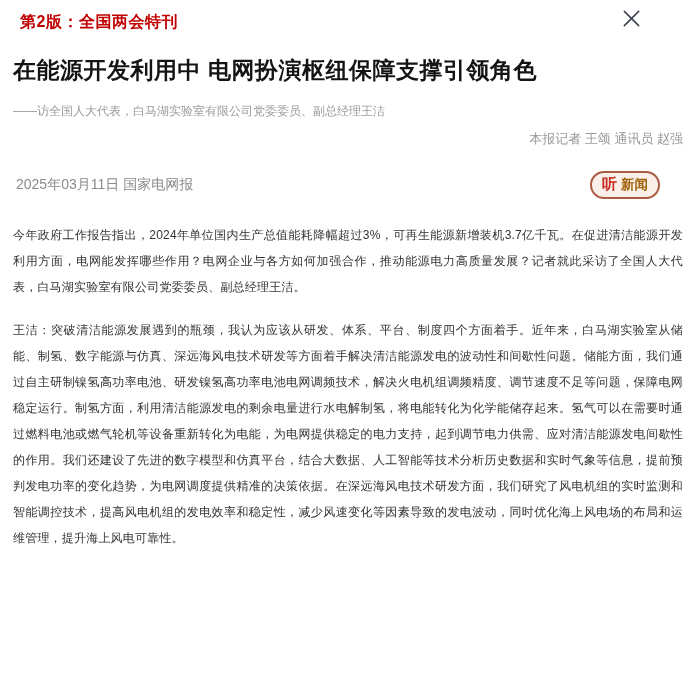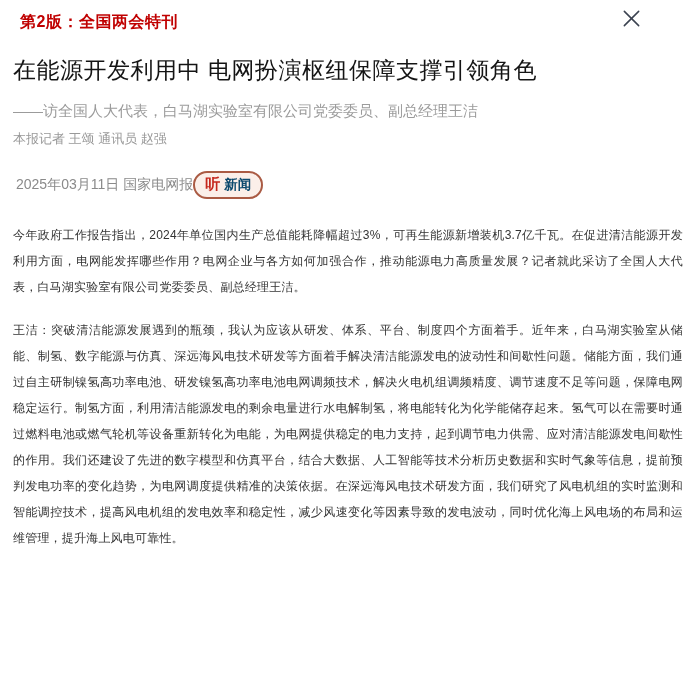--- a/index.html
+++ b/index.html
@@ -28,59 +28,61 @@
     top: 6px; right: 40px;
     width: 24px; height: 24px;
     cursor: pointer;
     display: flex; align-items: center; justify-content: center;
   }
 
   .title {
     margin-top: 22px;
     color: #141414;
     font-size: 23px;
-    font-weight: normal;
+    font-weight: bold;
     line-height: 30px;
     letter-spacing: 0.5px;
   }
   .subtitle {
     margin-top: 16px;
     color: #9b9b9b;
-    font-size: 15px;
+    font-size: 12px;
     line-height: 20px;
   }
   .byline {
     margin-top: 9px;
     color: #999999;
     font-size: 13px;
     line-height: 18px;
+    text-align: right;
   }
 
   .meta-row {
     margin-top: 23px;
     display: flex;
     align-items: center;
+    justify-content: space-between;
   }
   .date-source { color: #8a8a8a; font-size: 14px; margin-left: 3px; }
   .listen-badge {
     margin-right: 23px;
     display: inline-flex;
     align-items: center;
     gap: 4px;
     padding: 3px 10px 4px 10px;
     border: 2px solid #aa5b44;
     border-radius: 15px;
     background: #fbefe9;
     cursor: pointer;
     font-family: "Liberation Serif", "DejaVu Serif", serif;
     font-weight: bold;
     line-height: 17px;
   }
   .listen-badge .listen { color: #c5281e; font-size: 15px; }
-  .listen-badge .news   { color: #0c4a6e; font-size: 13.5px; }
+  .listen-badge .news   { color: #a16207; font-size: 13.5px; }
 
   .article-body { margin-top: 23px; }
   .article-body p {
     color: #333333;
     font-size: 12px;
     line-height: 26px;
     text-align: justify;
     margin-bottom: 17px;
     letter-spacing: 0.2px;
   }

